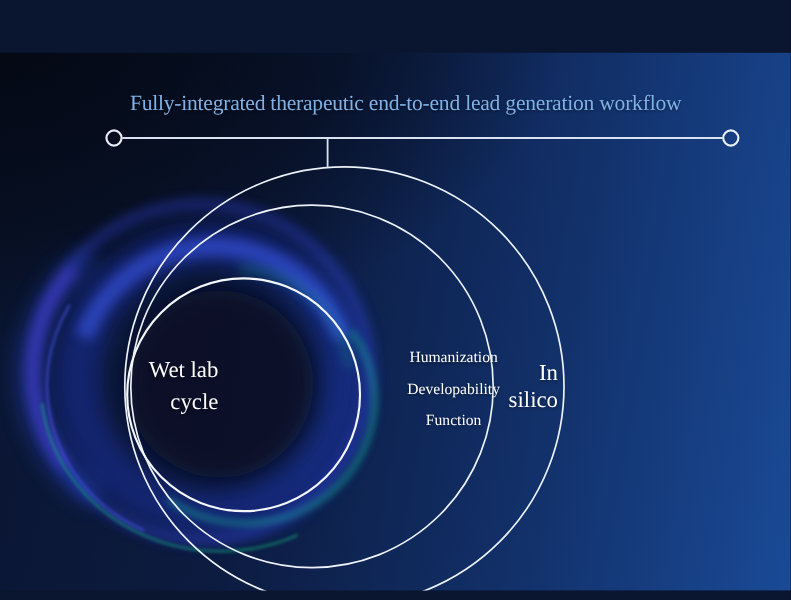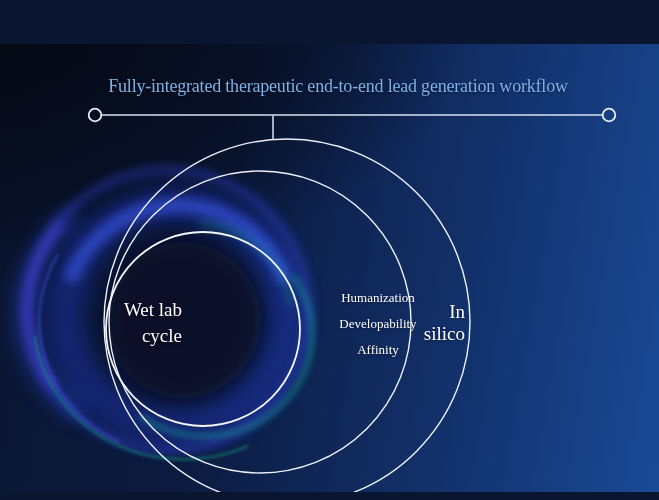--- a/index.html
+++ b/index.html
@@ -116,18 +116,18 @@
   </svg>
 
   <div class="title">Fully-integrated therapeutic end-to-end lead generation workflow</div>
 
   <div class="wetlab white-label">Wet lab cycle</div>
 
 
   <div class="v-list mid-list white-label">
     <div>Humanization</div>
     <div>Developability</div>
-    <div>Affinity</div>
+    <div>Function</div>
   </div>
 
   <div class="insilico white-label">In silico</div>
 
 </div>
 
 </body></html>

